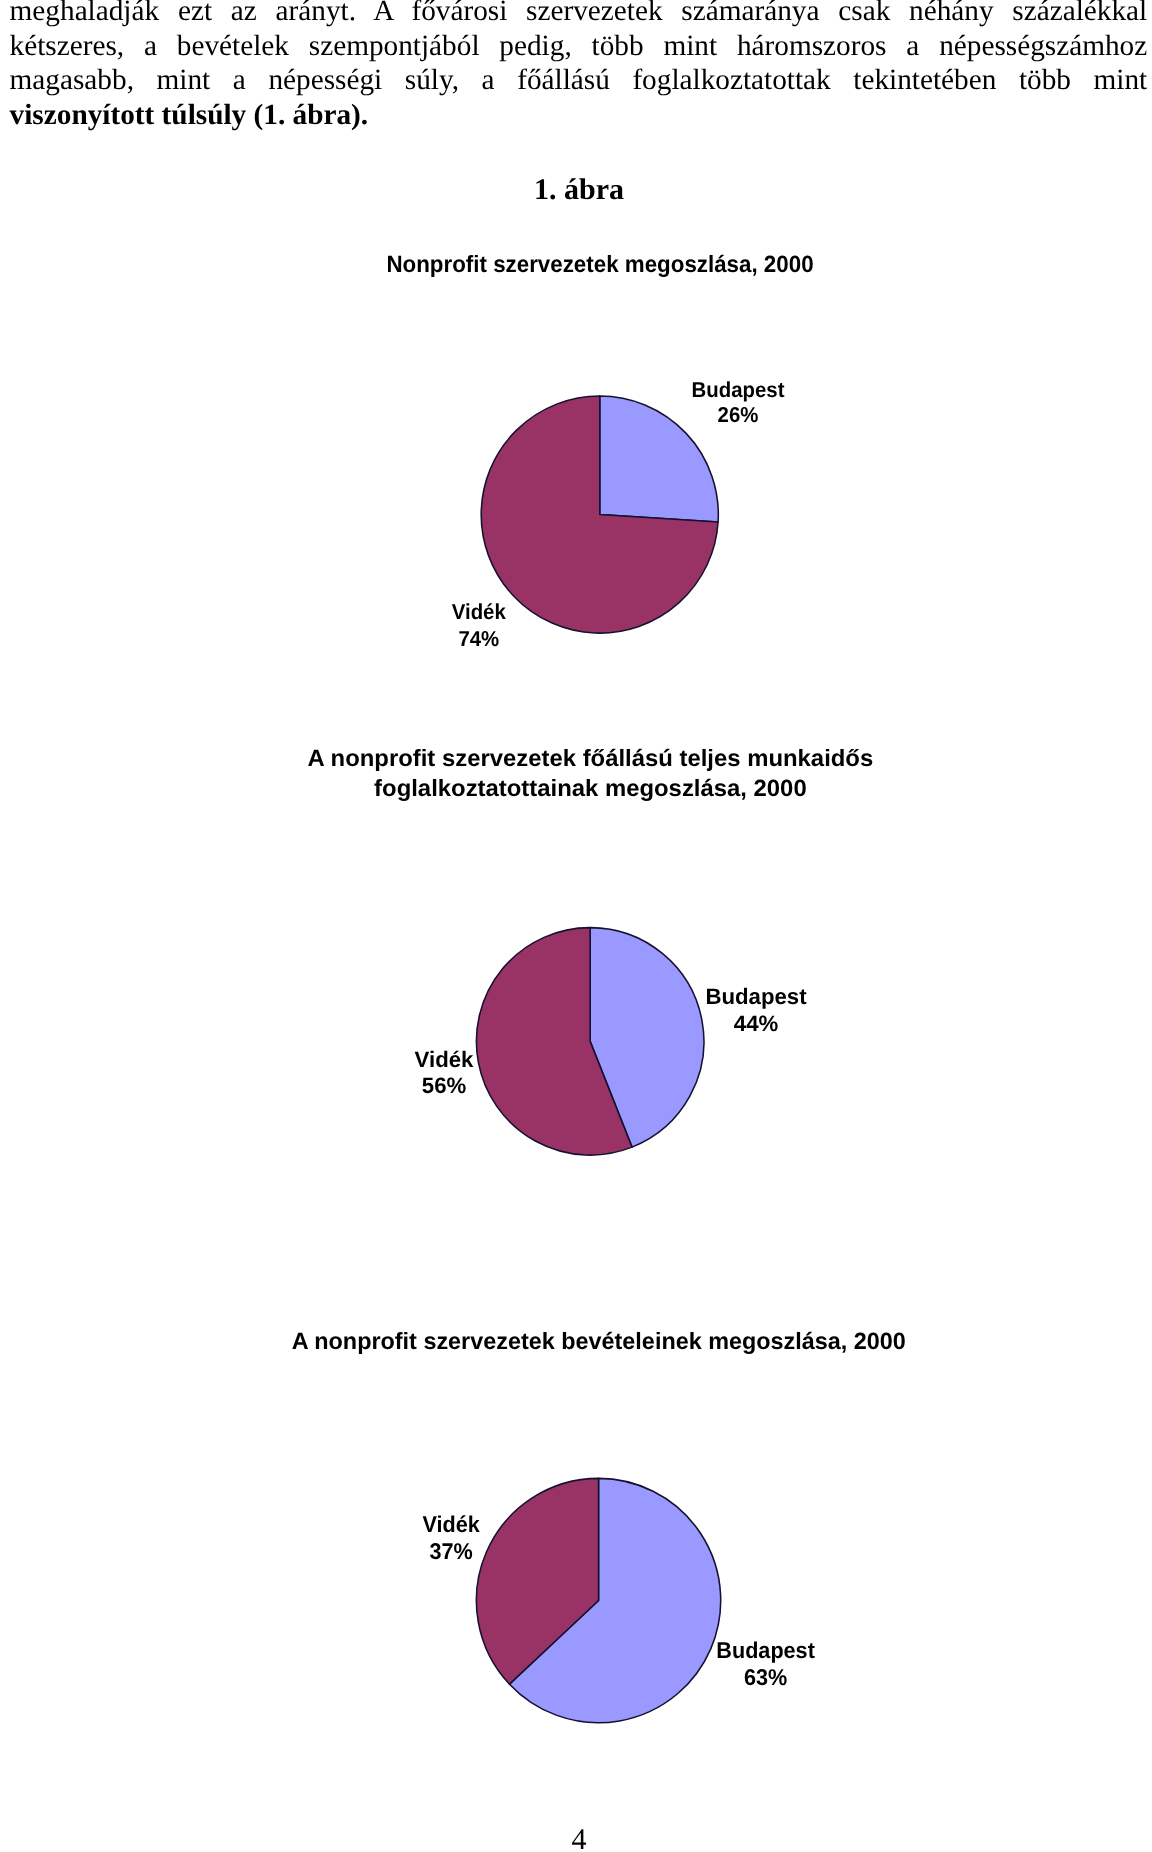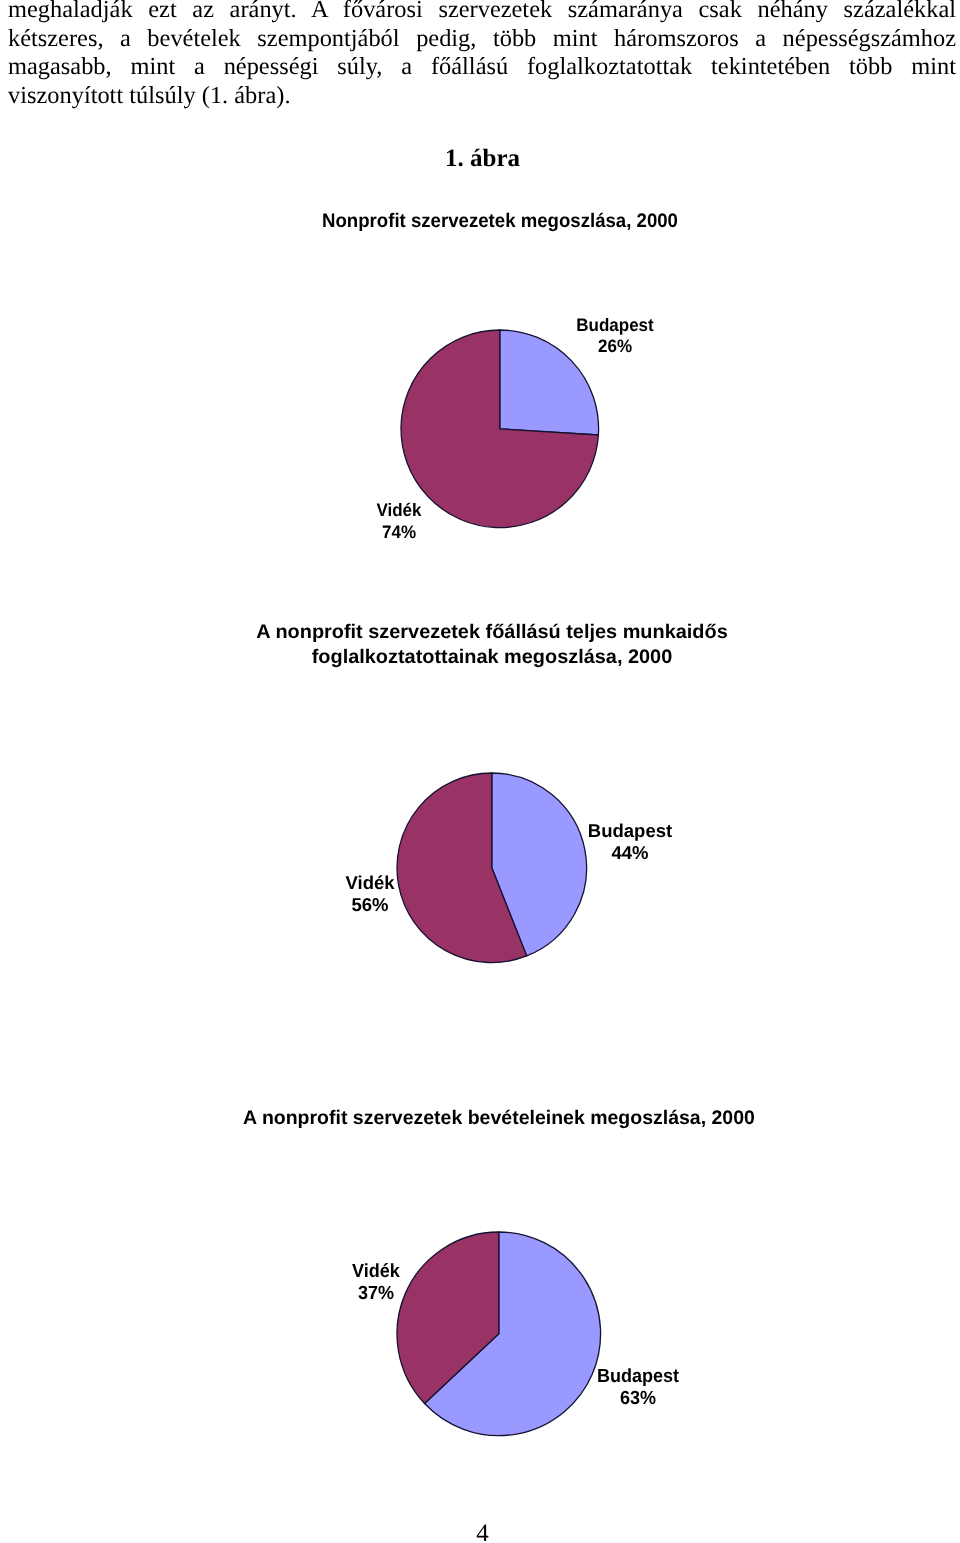--- a/index.html
+++ b/index.html
@@ -8,21 +8,21 @@
             text-rendering:geometricPrecision;}
   body{width:960px;height:1543px;position:relative;overflow:hidden;
        font-family:"Liberation Serif",serif;color:#000;}
   .page{position:absolute;left:0;top:0;width:960px;height:1543px;}
 
   
   .bodytext{position:absolute;left:8px;top:-4px;width:948px;
             font-size:24.4px;line-height:28.55px;
             -webkit-hyphens:none;hyphens:none;}
   .bodytext .tline{text-align:justify;text-align-last:justify;white-space:nowrap;}
-  .bodytext .tline.lastline{text-align:center;text-align-last:left;}
+  .bodytext .tline.lastline{text-align:center;text-align-last:left;font-weight:bold;}
 
   
   .figcap{position:absolute;left:2.5px;top:145px;width:960px;text-align:center;
           font-family:"Liberation Serif",serif;font-weight:bold;font-size:25px;line-height:28px;}
 
   
   .chart{position:absolute;left:0;top:0;width:960px;}
   .chart-title{position:absolute;width:960px;text-align:center;
                font-family:"Liberation Sans",sans-serif;font-weight:bold;
                font-size:21px;line-height:25px;color:#000;}

